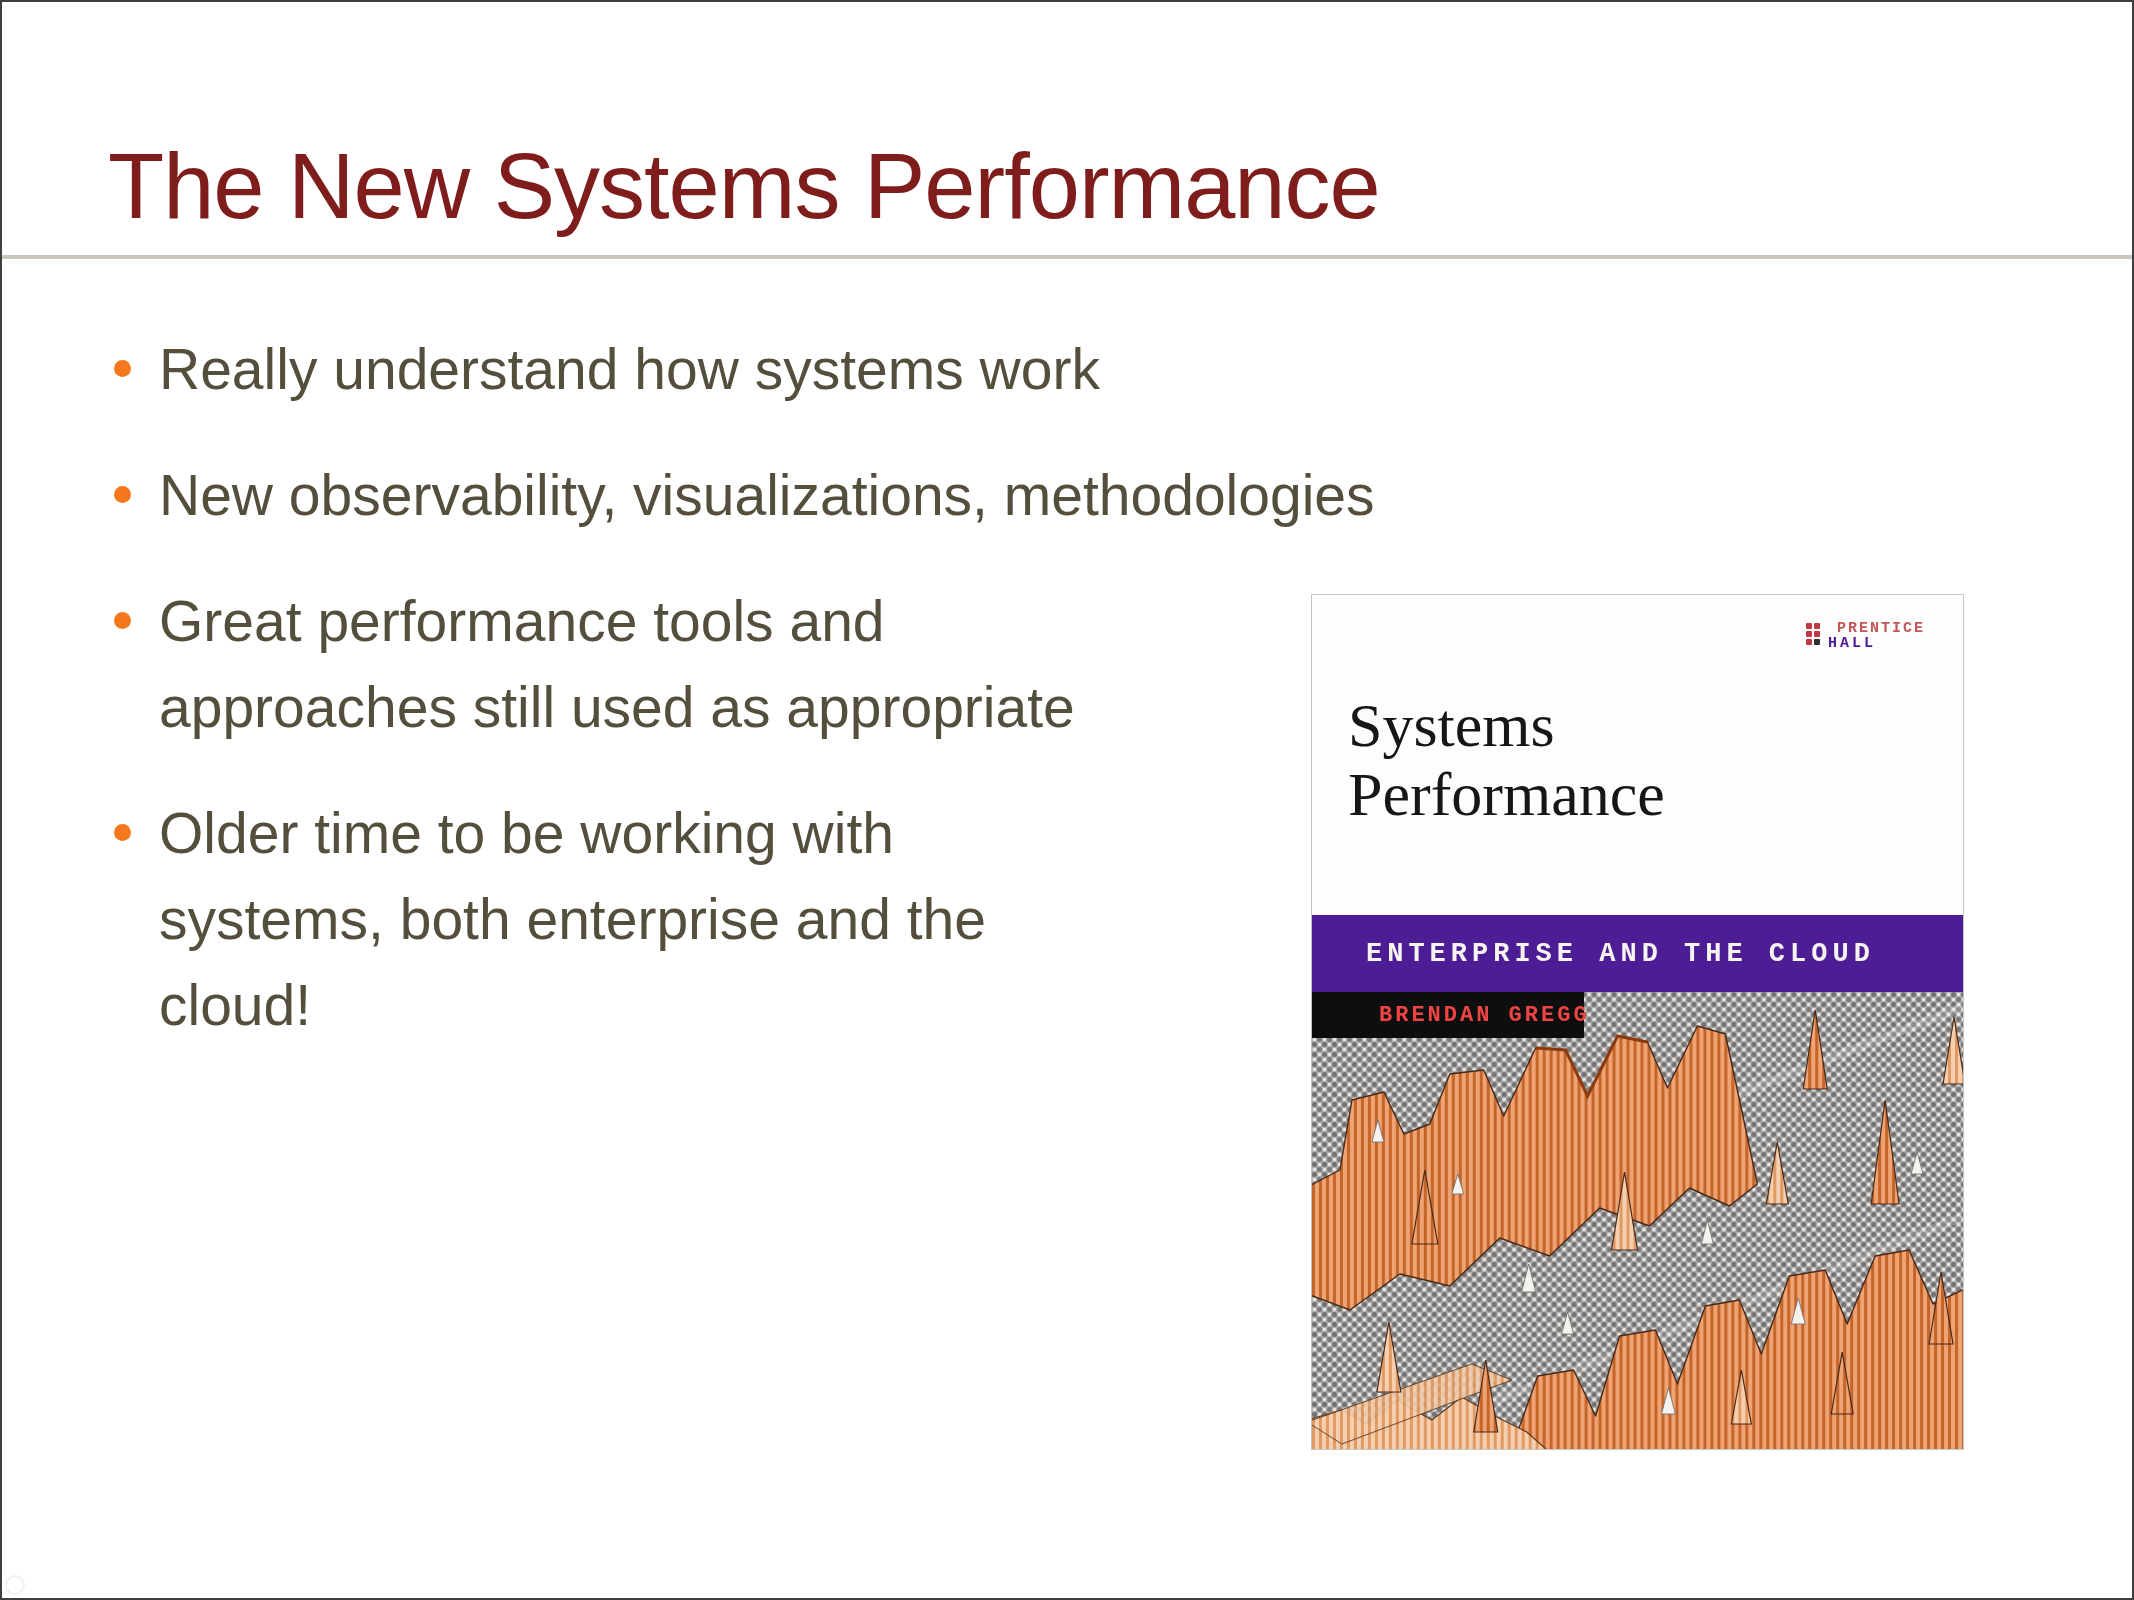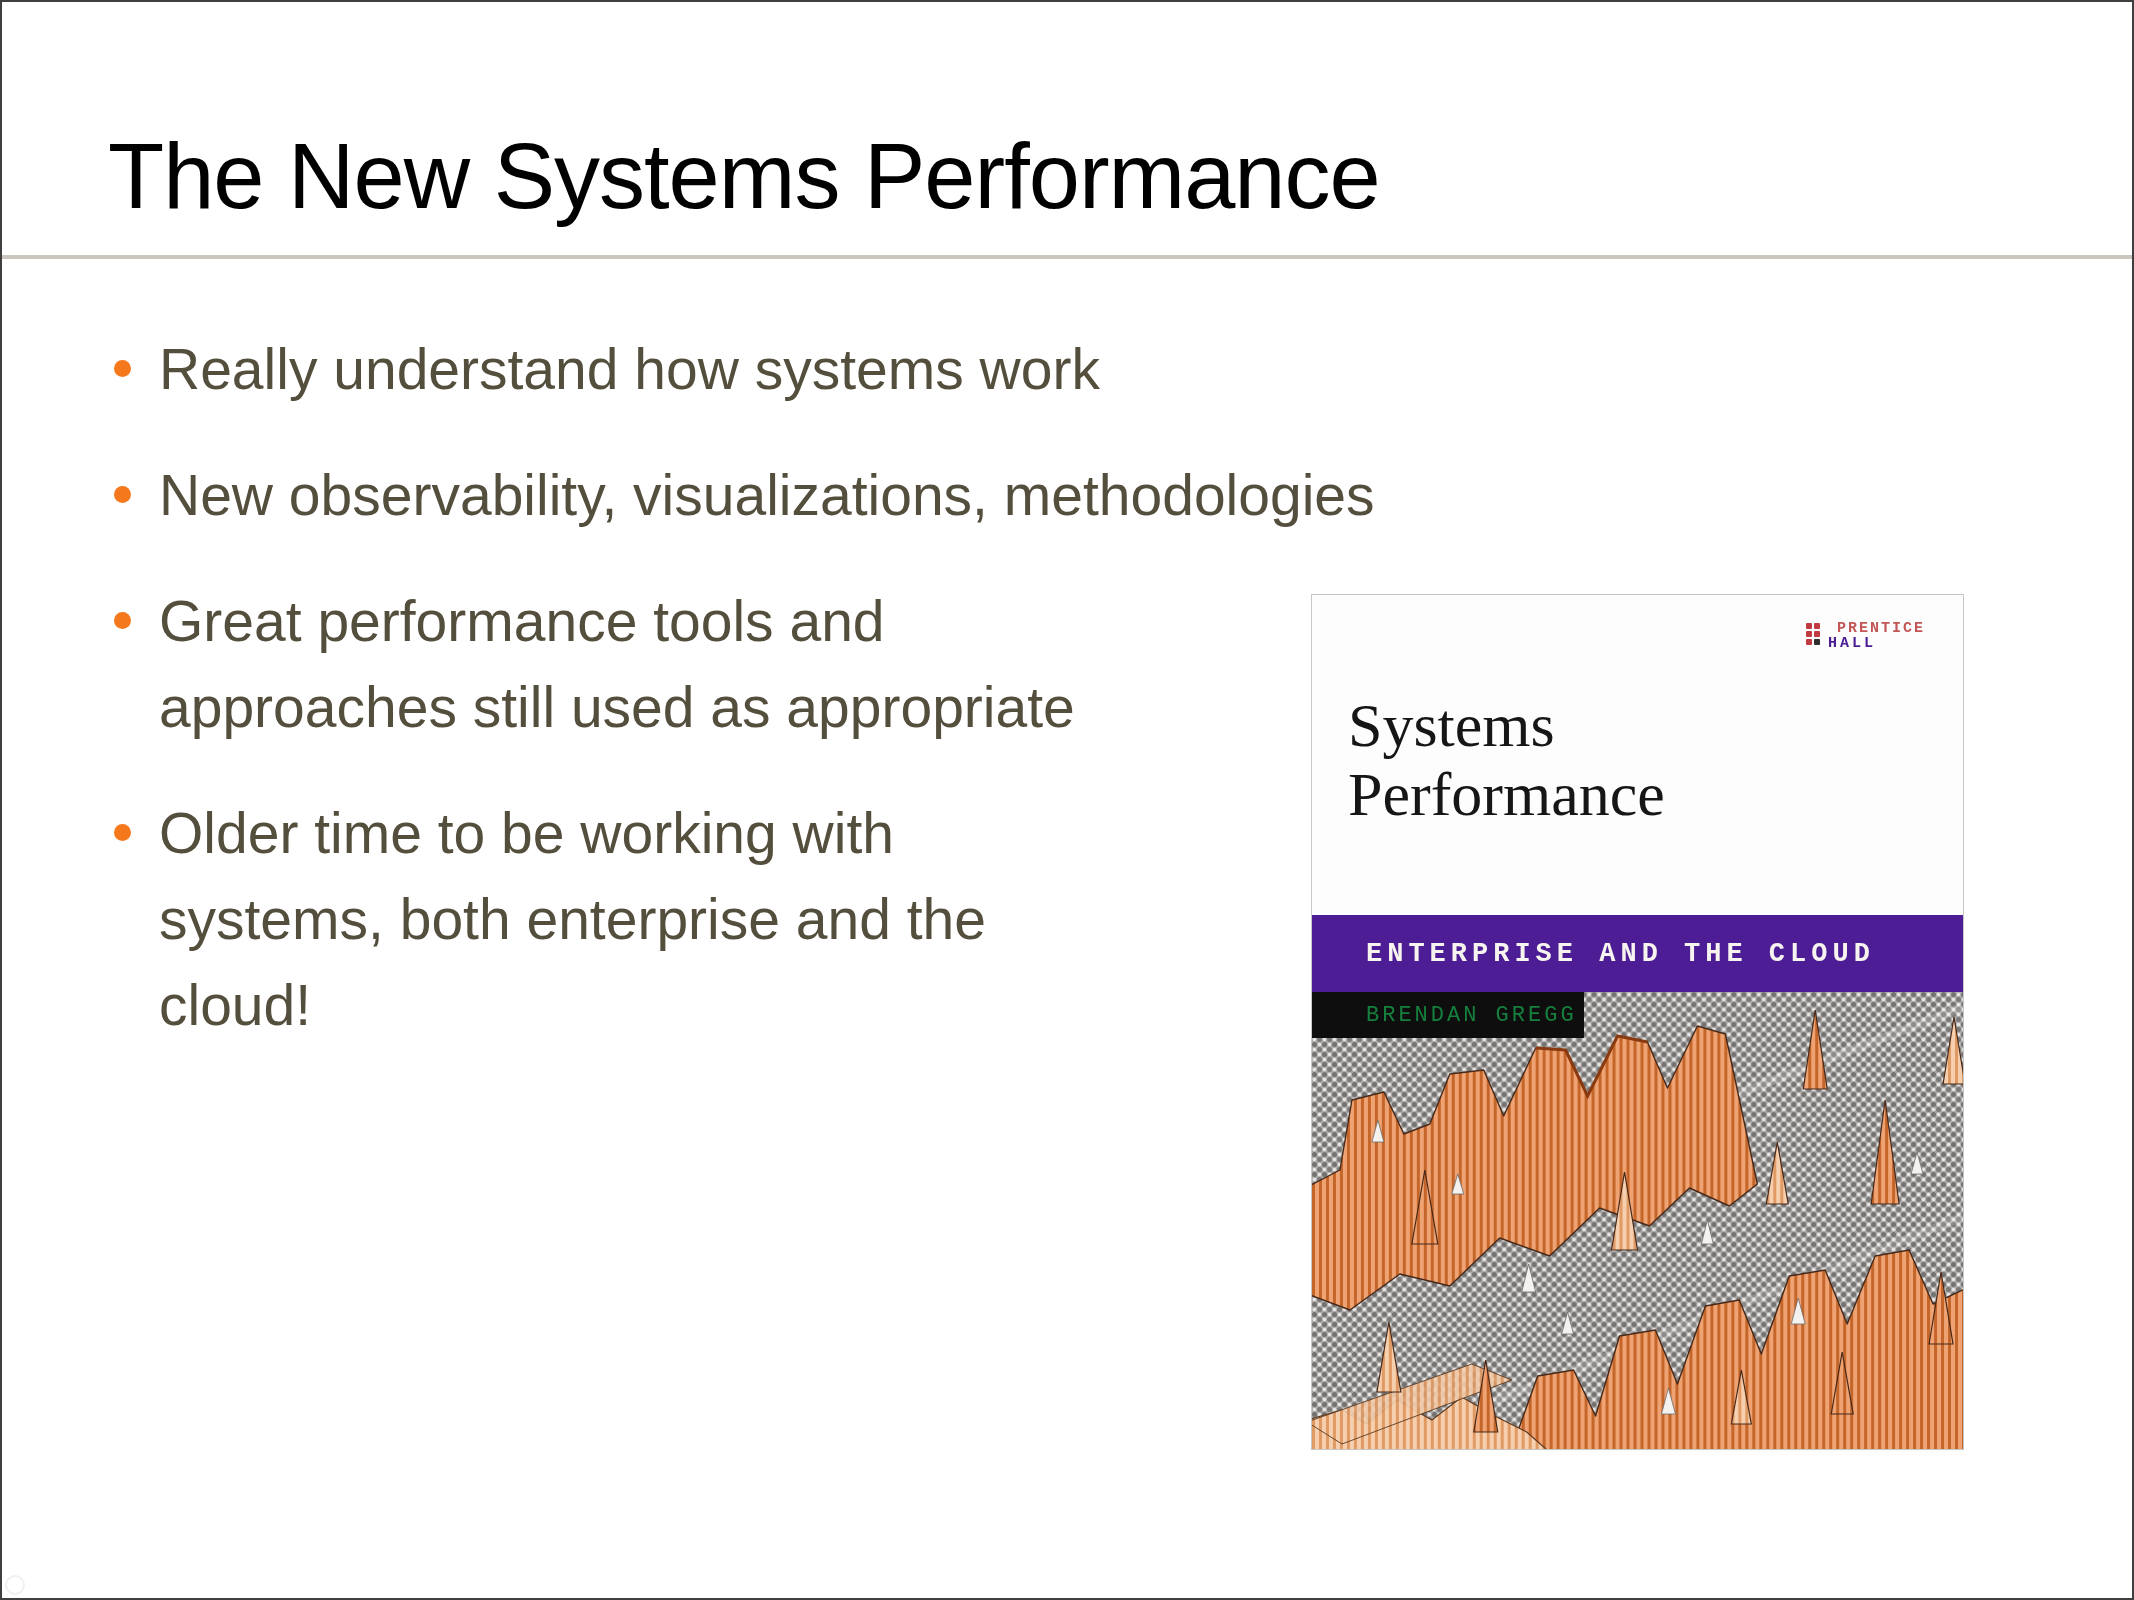--- a/index.html
+++ b/index.html
@@ -1,21 +1,21 @@
 <!DOCTYPE html>
 <html><head>
 <meta charset="utf-8">
 <style>
   html,body{margin:0;padding:0;background:#ffffff;}
   body{width:2134px;height:1600px;position:relative;font-family:"Liberation Sans",sans-serif;}
   .slide{position:absolute;inset:0;background:#ffffff;border:2px solid #3f3f3f;box-sizing:border-box;overflow:hidden;}
 
   
-  .title{position:absolute;left:106px;top:122px;margin:0;font-size:92px;font-weight:400;
-         letter-spacing:-1px;color:#000000;white-space:nowrap;}
+  .title{position:absolute;left:106px;top:132px;margin:0;font-size:92px;font-weight:400;
+         letter-spacing:-1px;color:#7f1d1d;white-space:nowrap;}
   .divider{position:absolute;left:0;right:0;top:253px;height:4px;background:#CBC7BF;}
 
   
   .bullets{position:absolute;left:106px;top:324px;margin:0;padding:0;list-style:none;width:1200px;}
   .bullets li{display:flex;align-items:flex-start;margin:0 0 40px 0;}
   .dot{flex:0 0 auto;width:17px;height:17px;border-radius:50%;background:#F5781D;margin:34px 28px 0 6px;}
   .btext{color:#544E3D;font-size:57px;line-height:86px;}
   .bline{white-space:nowrap;}
 
   
@@ -33,22 +33,22 @@
   .ph-hall{color:#4c1d95;letter-spacing:3px;}
 
   .book-orange{position:absolute;left:0;top:320px;right:0;height:77px;background:#4c1d95;
                display:flex;align-items:center;}
   .book-orange span{font-family:"Liberation Mono",monospace;font-weight:700;color:#f7f3ee;
                     font-size:27px;letter-spacing:5px;padding-left:54px;white-space:nowrap;}
   .book-terrain{position:absolute;left:0;top:397px;right:0;bottom:0;}
   .book-terrain svg{display:block;width:100%;height:100%;}
   .book-author{position:absolute;left:0;top:397px;width:272px;height:46px;background:#0E0E0E;
                display:flex;align-items:center;z-index:3;}
-  .book-author span{font-family:"Liberation Mono",monospace;font-weight:400;color:#15803d;
-                    font-size:22px;letter-spacing:3px;padding-left:54px;white-space:nowrap;}
+  .book-author span{font-family:"Liberation Mono",monospace;font-weight:700;color:#ef4444;
+                    font-size:22px;letter-spacing:3px;padding-left:54px;white-space:nowrap;margin-left:13px;}
 
   .watermark{position:absolute;left:3px;bottom:3px;width:16px;height:16px;border:2px solid #e9e9e7;
              border-radius:50%;opacity:.7;}
 </style>
 </head>
 <body>
 
 <div class="slide">
 
   <h1 class="title">The New Systems Performance</h1>

